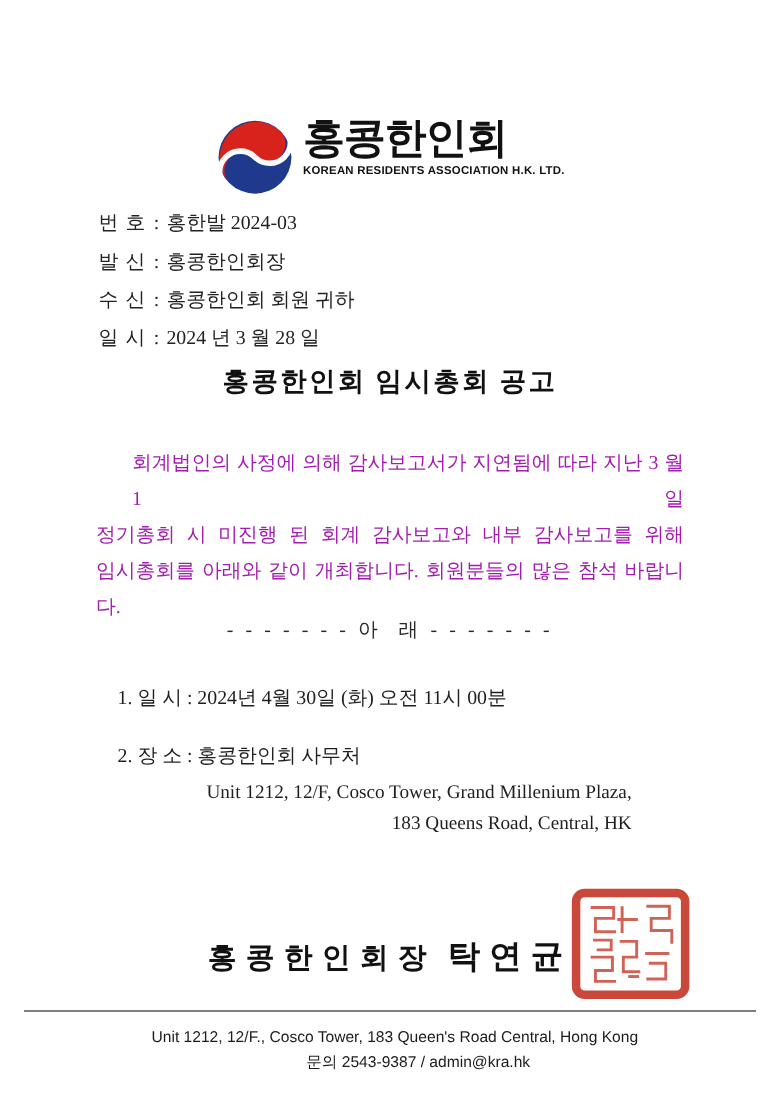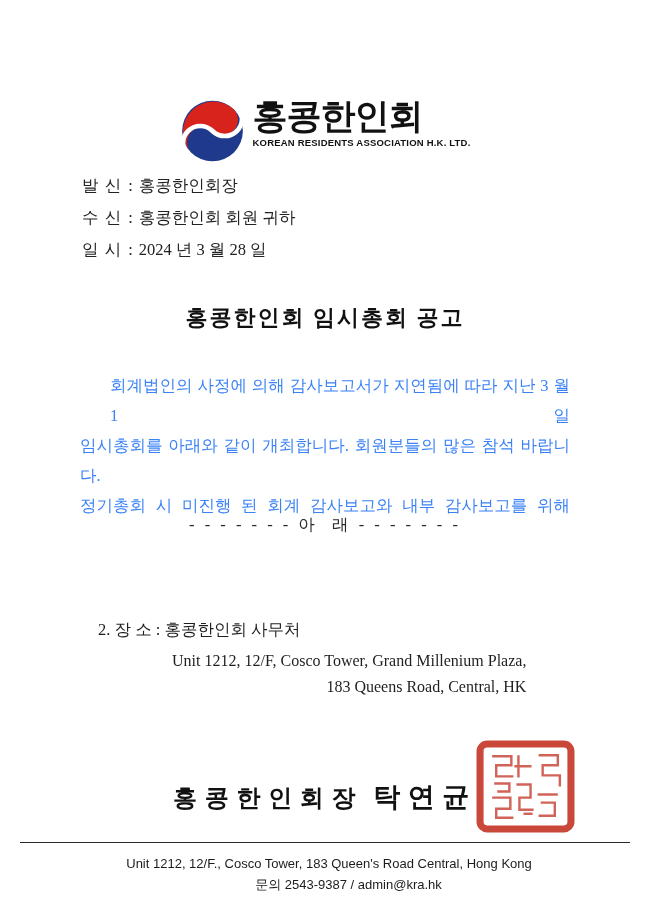--- a/index.html
+++ b/index.html
@@ -72,21 +72,21 @@
   }
 
   
   .body-par {
     position: absolute;
     top: 371px;
     left: 80px;
     width: 490px;
     font-size: 16.5px;
     line-height: 30px;
-    color: #3b82f6;
+    color: #a21caf;
   }
   .body-line { text-align: justify; text-align-last: justify; white-space: normal; }
   .body-line.first { padding-left: 30px; }
   .body-line.last { text-align-last: left; }
 
   
   .divider {
     position: absolute;
     top: 514px;
     left: 0;
@@ -183,40 +183,44 @@
       <path d="M 13 87 A 23 23 0 0 1 50 50 A 23 23 0 0 0 87 13" fill="none" stroke="#ffffff" stroke-width="7" stroke-linecap="round"></path>
     </svg>
     <div class="logo-textcol">
       <div class="logo-ko">홍콩한인회</div>
       <div class="logo-en">KOREAN RESIDENTS ASSOCIATION H.K. LTD.</div>
     </div>
   </div>
 
   <div class="meta">
     <div class="meta-row">
+      <span class="meta-label">번 호</span><span class="meta-sep">:</span><span class="meta-value">홍한발 2024-03</span>
+    </div>
+    <div class="meta-row">
       <span class="meta-label">발 신</span><span class="meta-sep">:</span><span class="meta-value">홍콩한인회장</span>
     </div>
     <div class="meta-row">
       <span class="meta-label">수 신</span><span class="meta-sep">:</span><span class="meta-value">홍콩한인회 회원 귀하</span>
     </div>
     <div class="meta-row">
       <span class="meta-label">일 시</span><span class="meta-sep">:</span><span class="meta-value">2024 년 3 월 28 일</span>
     </div>
   </div>
 
   <div class="doc-title">홍콩한인회 임시총회 공고</div>
 
   <div class="body-par">
     <div class="body-line first">회계법인의 사정에 의해 감사보고서가 지연됨에 따라 지난 3 월 1 일</div>
+    <div class="body-line">정기총회 시 미진행 된 회계 감사보고와 내부 감사보고를 위해</div>
     <div class="body-line last">임시총회를 아래와 같이 개최합니다. 회원분들의 많은 참석 바랍니다.</div>
-    <div class="body-line">정기총회 시 미진행 된 회계 감사보고와 내부 감사보고를 위해</div>
   </div>
 
   <div class="divider">- - - - - - - 아  래 - - - - - - -</div>
 
+  <div class="item1">1. 일  시 : 2024년 4월 30일 (화) 오전 11시 00분</div>
   <div class="item2">2. 장  소 : 홍콩한인회 사무처</div>
   <div class="venue-address">
     <div>Unit 1212, 12/F, Cosco Tower, Grand Millenium Plaza,</div>
     <div>183 Queens Road, Central, HK</div>
   </div>
 
   <div class="signature">
     <span class="sig-title">홍콩한인회장</span><span class="sig-name">탁연균</span>
   </div>
 

